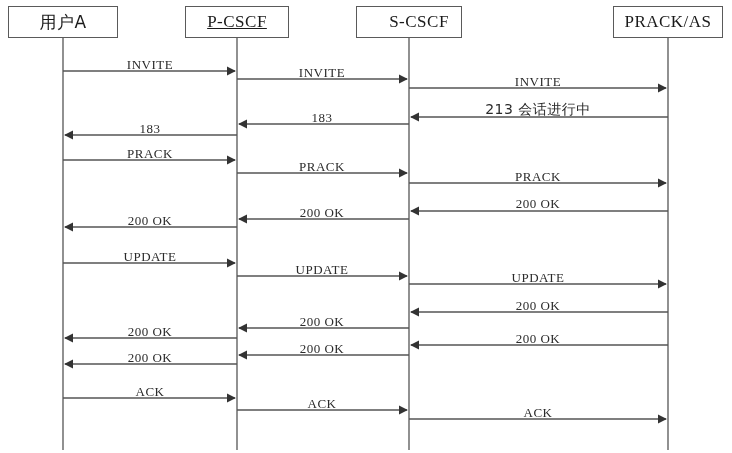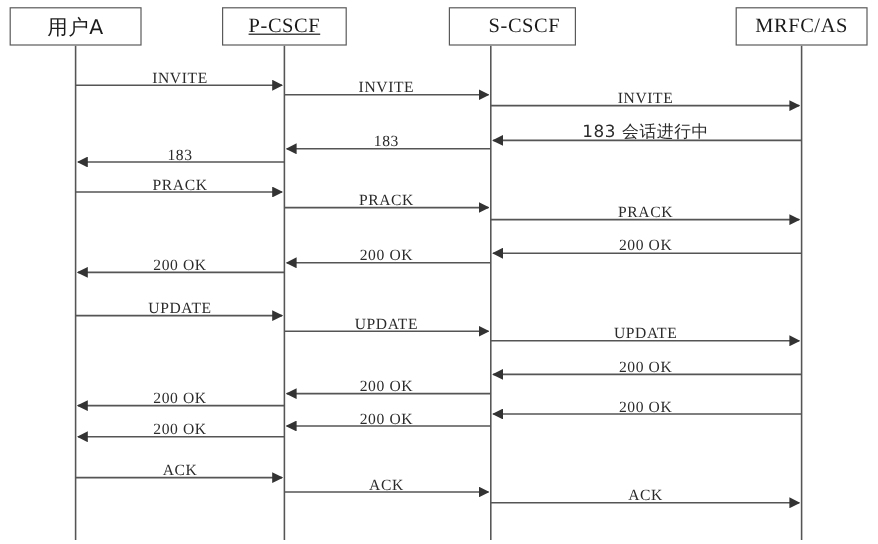--- a/index.html
+++ b/index.html
@@ -71,32 +71,32 @@
         <line x1="409" y1="419" x2="666" y2="419" stroke="#555555" stroke-width="1.3" marker-end="url(#arrow-r)"></line>
       </g>
   </svg>
   <div id="boxes-layer">
       <div class="lifeline-box" style="left: 8px; top: 6px; width: 110px; height: 32px; font-family: &quot;DejaVu Sans&quot;, sans-serif;">
         <span>用户A</span>
       </div>
       <div class="lifeline-box" style="left: 185px; top: 6px; width: 104px; height: 32px; text-decoration: underline;">
         <span>P-CSCF</span>
       </div>
-      <div class="lifeline-box" style="left: 374px; top: 6px; width: 106px; height: 32px; padding-left: 20px;">
+      <div class="lifeline-box" style="left: 356px; top: 6px; width: 106px; height: 32px; padding-left: 20px;">
         <span>S-CSCF</span>
       </div>
       <div class="lifeline-box" style="left: 613px; top: 6px; width: 110px; height: 32px;">
-        <span>MRFC/AS</span>
+        <span>PRACK/AS</span>
       </div>
     </div>
   <div id="labels-layer">
       <div class="msg-label" style="left: 150px; top: 57px; transform: translateX(-50%);">INVITE</div>
       <div class="msg-label" style="left: 322px; top: 65px; transform: translateX(-50%);">INVITE</div>
       <div class="msg-label" style="left: 538px; top: 74px; transform: translateX(-50%);">INVITE</div>
-      <div class="msg-label cn" style="left: 538px; top: 101px; transform: translateX(-50%);">183 会话进行中</div>
+      <div class="msg-label cn" style="left: 538px; top: 101px; transform: translateX(-50%);">213 会话进行中</div>
       <div class="msg-label" style="left: 322px; top: 110px; transform: translateX(-50%);">183</div>
       <div class="msg-label" style="left: 150px; top: 121px; transform: translateX(-50%);">183</div>
       <div class="msg-label" style="left: 150px; top: 146px; transform: translateX(-50%);">PRACK</div>
       <div class="msg-label" style="left: 322px; top: 159px; transform: translateX(-50%);">PRACK</div>
       <div class="msg-label" style="left: 538px; top: 169px; transform: translateX(-50%);">PRACK</div>
       <div class="msg-label" style="left: 538px; top: 196px; transform: translateX(-50%);">200 OK</div>
       <div class="msg-label" style="left: 322px; top: 205px; transform: translateX(-50%);">200 OK</div>
       <div class="msg-label" style="left: 150px; top: 213px; transform: translateX(-50%);">200 OK</div>
       <div class="msg-label" style="left: 150px; top: 249px; transform: translateX(-50%);">UPDATE</div>
       <div class="msg-label" style="left: 322px; top: 262px; transform: translateX(-50%);">UPDATE</div>

